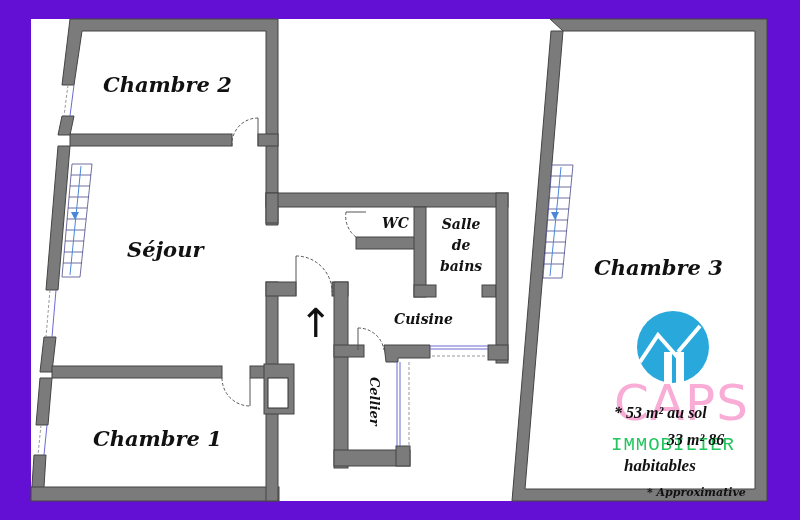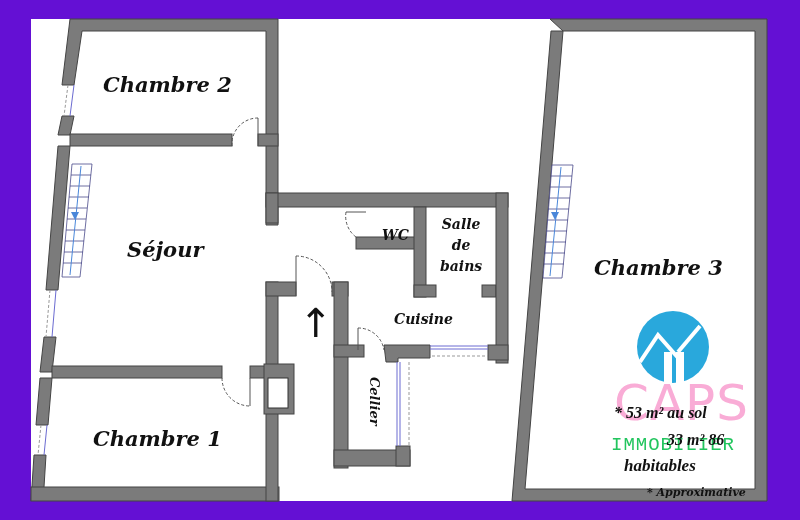--- a/index.html
+++ b/index.html
@@ -130,21 +130,21 @@
     <path d="M640,362 L658,335 L680,360" stroke="#fff" stroke-width="4" fill="none"></path>
     <path d="M700,326 L678,352" stroke="#fff" stroke-width="4" fill="none"></path>
     <rect x="664" y="352" width="8" height="32" fill="#fff"></rect>
     <rect x="676" y="352" width="8" height="32" fill="#fff"></rect>
   </g>
 </svg>
 
 <div class="label room-lg" style="left:103px; top:72px;">Chambre 2</div>
 <div class="label room-lg" style="left:127px; top:237px;">Séjour</div>
 <div class="label room-lg" style="left:93px; top:426px;">Chambre 1</div>
-<div class="label room-sm" style="left:382px; top:227px;">WC</div>
+<div class="label room-sm" style="left:382px; top:215px;">WC</div>
 <div class="label room-sm salle" style="left:440px; top:214px;">
   <div>Salle</div>
   <div>de</div>
   <div>bains</div>
 </div>
 <div class="label room-sm" style="left:394px; top:311px;">Cuisine</div>
 <div class="label cellier" style="left:382px; top:377px;">Cellier</div>
 <div class="label room-lg" style="left:594px; top:255px;">Chambre 3</div>
 
 <div class="label" style="left:299px; top:300px; font-size:40px; font-style:normal; font-weight:normal; font-family:'DejaVu Sans', sans-serif;">↑</div>

